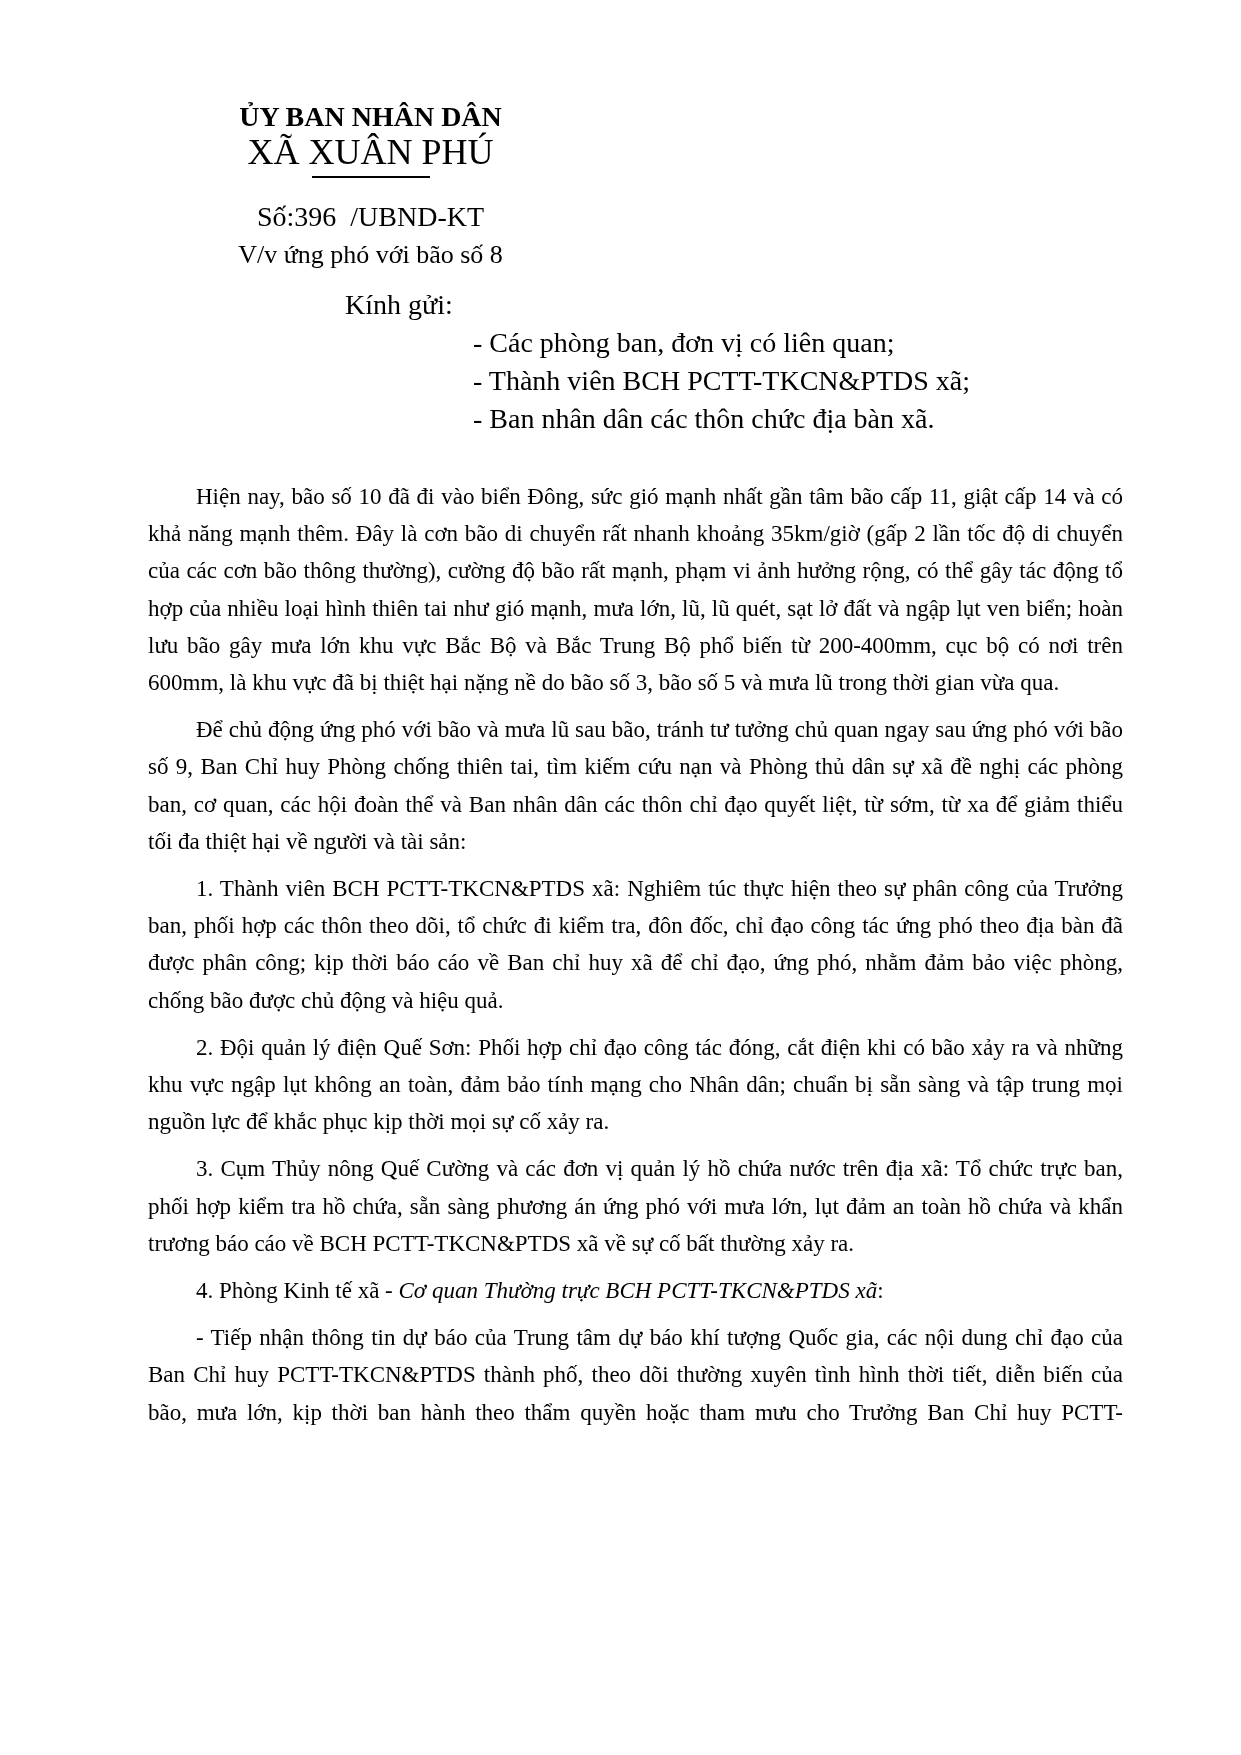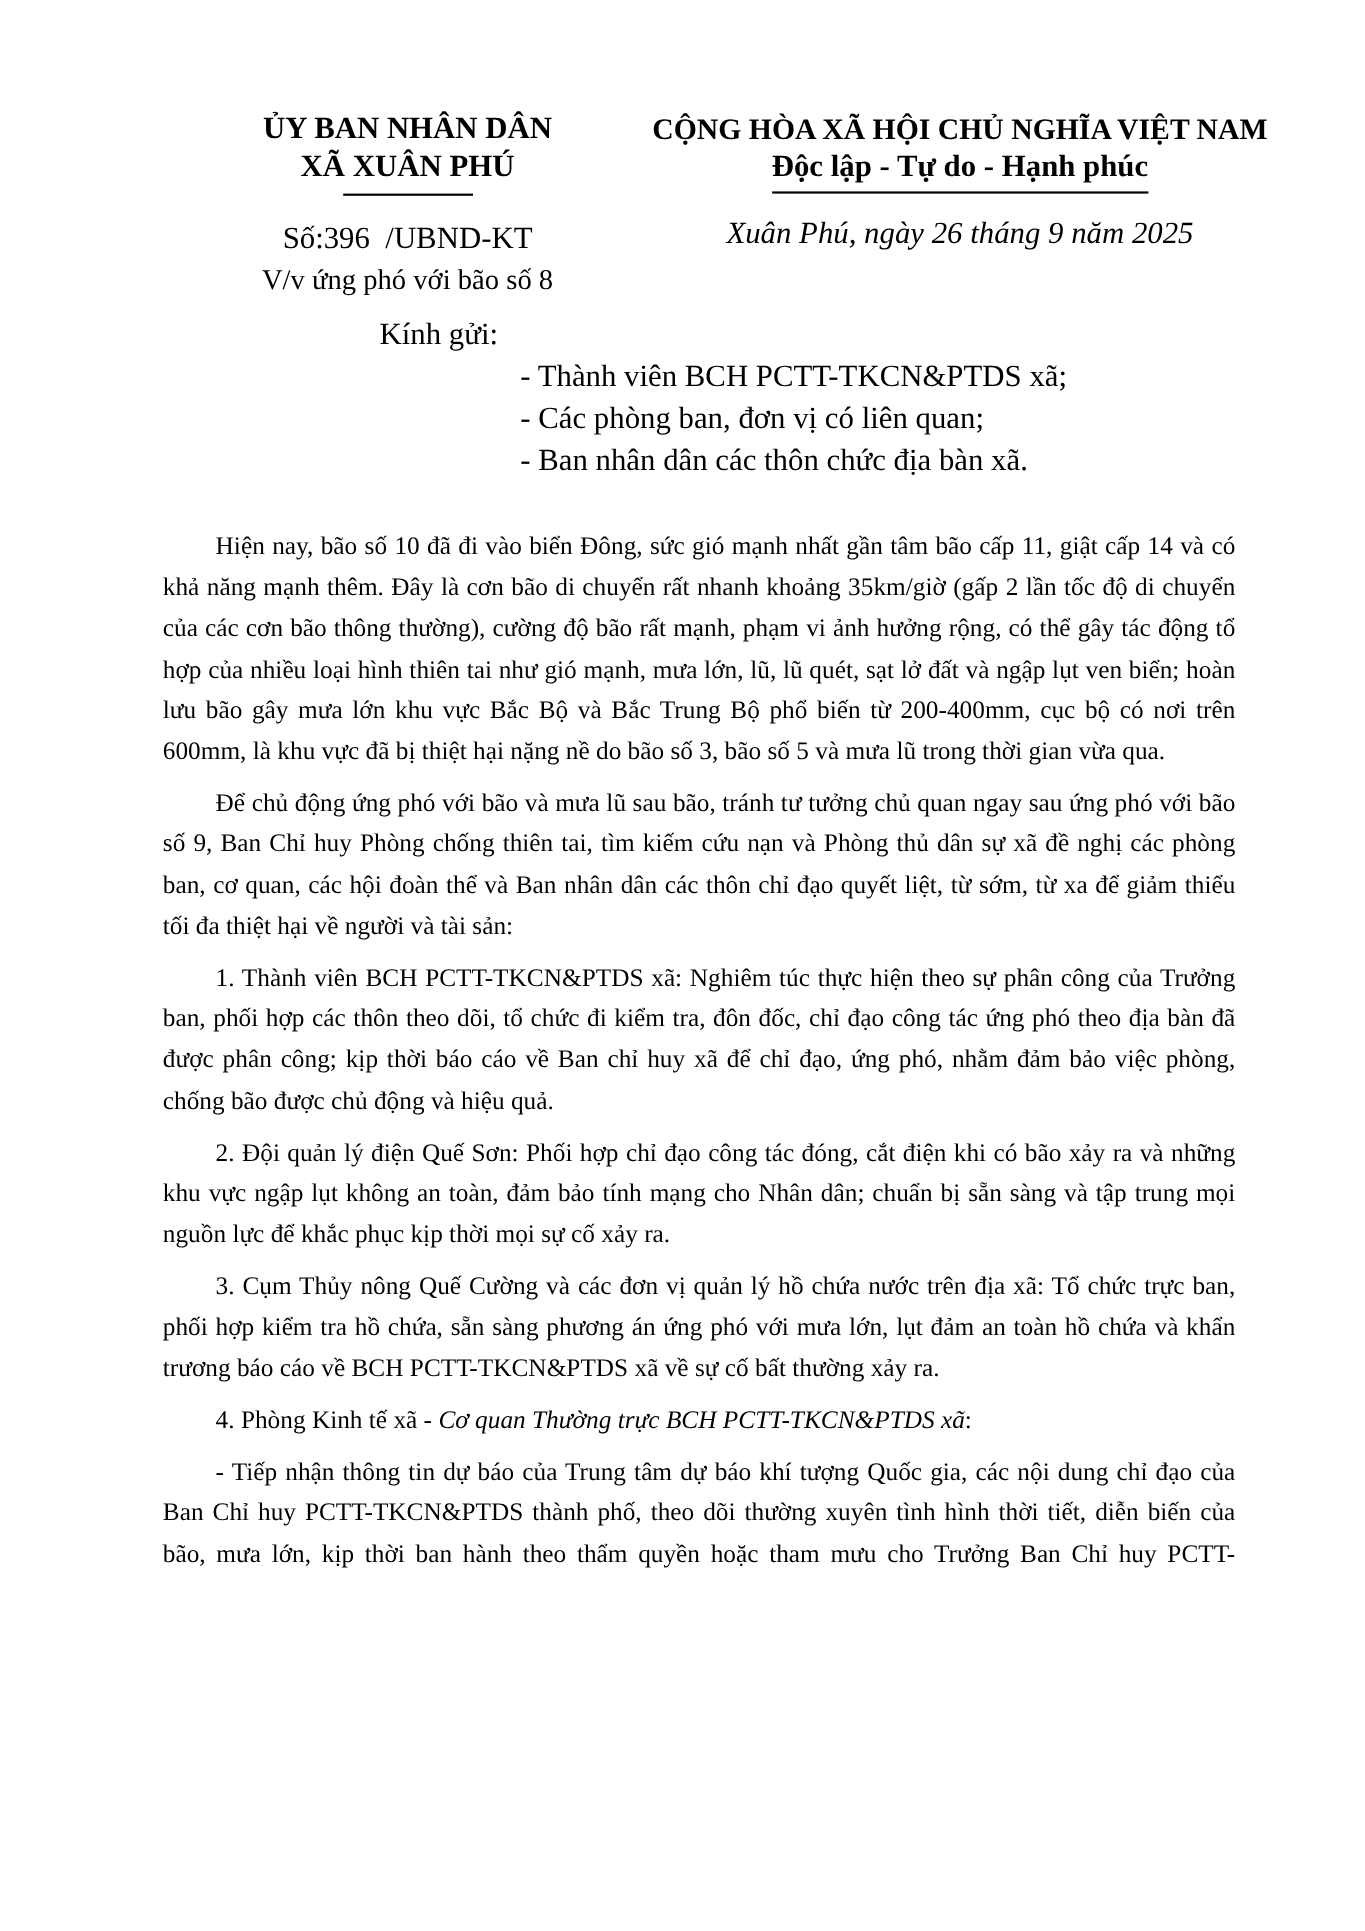--- a/index.html
+++ b/index.html
@@ -13,21 +13,21 @@
     font-family: "Liberation Serif", "DejaVu Serif", serif;
     box-sizing: border-box;
     padding: 100px 118px 0 148px;
     overflow: hidden;
   }
   
   .doc-header { display: flex; align-items: flex-start; }
   .header-left  { width: 445px; text-align: center; flex: 0 0 auto; }
   .header-right { flex: 1 1 auto; text-align: center; }
   .org-line1   { font-weight: bold; font-size: 28px; line-height: 34px; white-space: nowrap; }
-  .org-line2   { font-weight: bold; font-size: 28px; line-height: 36px; white-space: nowrap; }
+  .org-line2   { font-weight: normal; font-size: 36px; line-height: 36px; white-space: nowrap; }
   .org-rule    { width: 118px; height: 0; border-bottom: 2px solid #000; margin: 6px auto 0; }
   .doc-number  { font-size: 28px; line-height: 34px; margin-top: 22px; white-space: pre-wrap; }
   .doc-subject { font-size: 26px; line-height: 34px; margin-top: 4px; }
   .motto-line1 { font-weight: bold; font-size: 27px; line-height: 34px; white-space: nowrap; }
   .motto-line2 { font-size: 28px; line-height: 36px; }
   .motto-line2 .u { display: inline-block; font-weight: bold; border-bottom: 2px solid #000; padding-bottom: 4px; white-space: nowrap; }
   .dateline    { font-style: italic; font-size: 28px; line-height: 34px; margin-top: 20px; white-space: nowrap; }
   
   .recipients  { margin-top: 14px; font-size: 28px; line-height: 38px; }
   .salutation  { margin-left: 197px; }
@@ -45,32 +45,27 @@
 <div class="page">
 
   <div class="doc-header">
     <div class="header-left">
       <div class="org-line1">ỦY BAN NHÂN DÂN</div>
       <div class="org-line2">XÃ XUÂN PHÚ</div>
       <div class="org-rule"></div>
       <div class="doc-number">Số:396  /UBND-KT</div>
       <div class="doc-subject">V/v ứng phó với bão số 8</div>
     </div>
-    <div class="header-right">
-      <div class="motto-line1">CỘNG HÒA XÃ HỘI CHỦ NGHĨA VIỆT NAM</div>
-      <div class="motto-line2"><span class="u">Độc lập - Tự do - Hạnh phúc</span></div>
-      <div class="dateline">Xuân Phú, ngày 26 tháng 9 năm 2025</div>
-    </div>
   </div>
 
   <div class="recipients">
     <div class="salutation">Kính gửi:</div>
     <div class="recipient-list">
+      <div>- Các phòng ban, đơn vị có liên quan;</div>
       <div>- Thành viên BCH PCTT-TKCN&amp;PTDS xã;</div>
-      <div>- Các phòng ban, đơn vị có liên quan;</div>
       <div>- Ban nhân dân các thôn chức địa bàn xã.</div>
     </div>
   </div>
 
   <div class="doc-body">
     <p>Hiện nay, bão số 10 đã đi vào biển Đông, sức gió mạnh nhất gần tâm bão cấp 11, giật cấp 14 và có khả năng mạnh thêm. Đây là cơn bão di chuyển rất nhanh khoảng 35km/giờ (gấp 2 lần tốc độ di chuyển của các cơn bão thông thường), cường độ bão rất mạnh, phạm vi ảnh hưởng rộng, có thể gây tác động tổ hợp của nhiều loại hình thiên tai như gió mạnh, mưa lớn, lũ, lũ quét, sạt lở đất và ngập lụt ven biển; hoàn lưu bão gây mưa lớn khu vực Bắc Bộ và Bắc Trung Bộ phổ biến từ 200-400mm, cục bộ có nơi trên 600mm, là khu vực đã bị thiệt hại nặng nề do bão số 3, bão số 5 và mưa lũ trong thời gian vừa qua.</p>
     <p>Để chủ động ứng phó với bão và mưa lũ sau bão, tránh tư tưởng chủ quan ngay sau ứng phó với bão số 9, Ban Chỉ huy Phòng chống thiên tai, tìm kiếm cứu nạn và Phòng thủ dân sự xã đề nghị các phòng ban, cơ quan, các hội đoàn thể và Ban nhân dân các thôn chỉ đạo quyết liệt, từ sớm, từ xa để giảm thiểu tối đa thiệt hại về người và tài sản:</p>
 
     <p><b>1. Thành viên BCH PCTT-TKCN&amp;PTDS xã:</b><span> Nghiêm túc thực hiện theo sự phân công của Trưởng ban, phối hợp các thôn theo dõi, tổ chức đi kiểm tra, đôn đốc, chỉ đạo công tác ứng phó theo địa bàn đã được phân công; kịp thời báo cáo về Ban chỉ huy xã để chỉ đạo, ứng phó, nhằm đảm bảo việc phòng, chống bão được chủ động và hiệu quả.</span></p>
 

